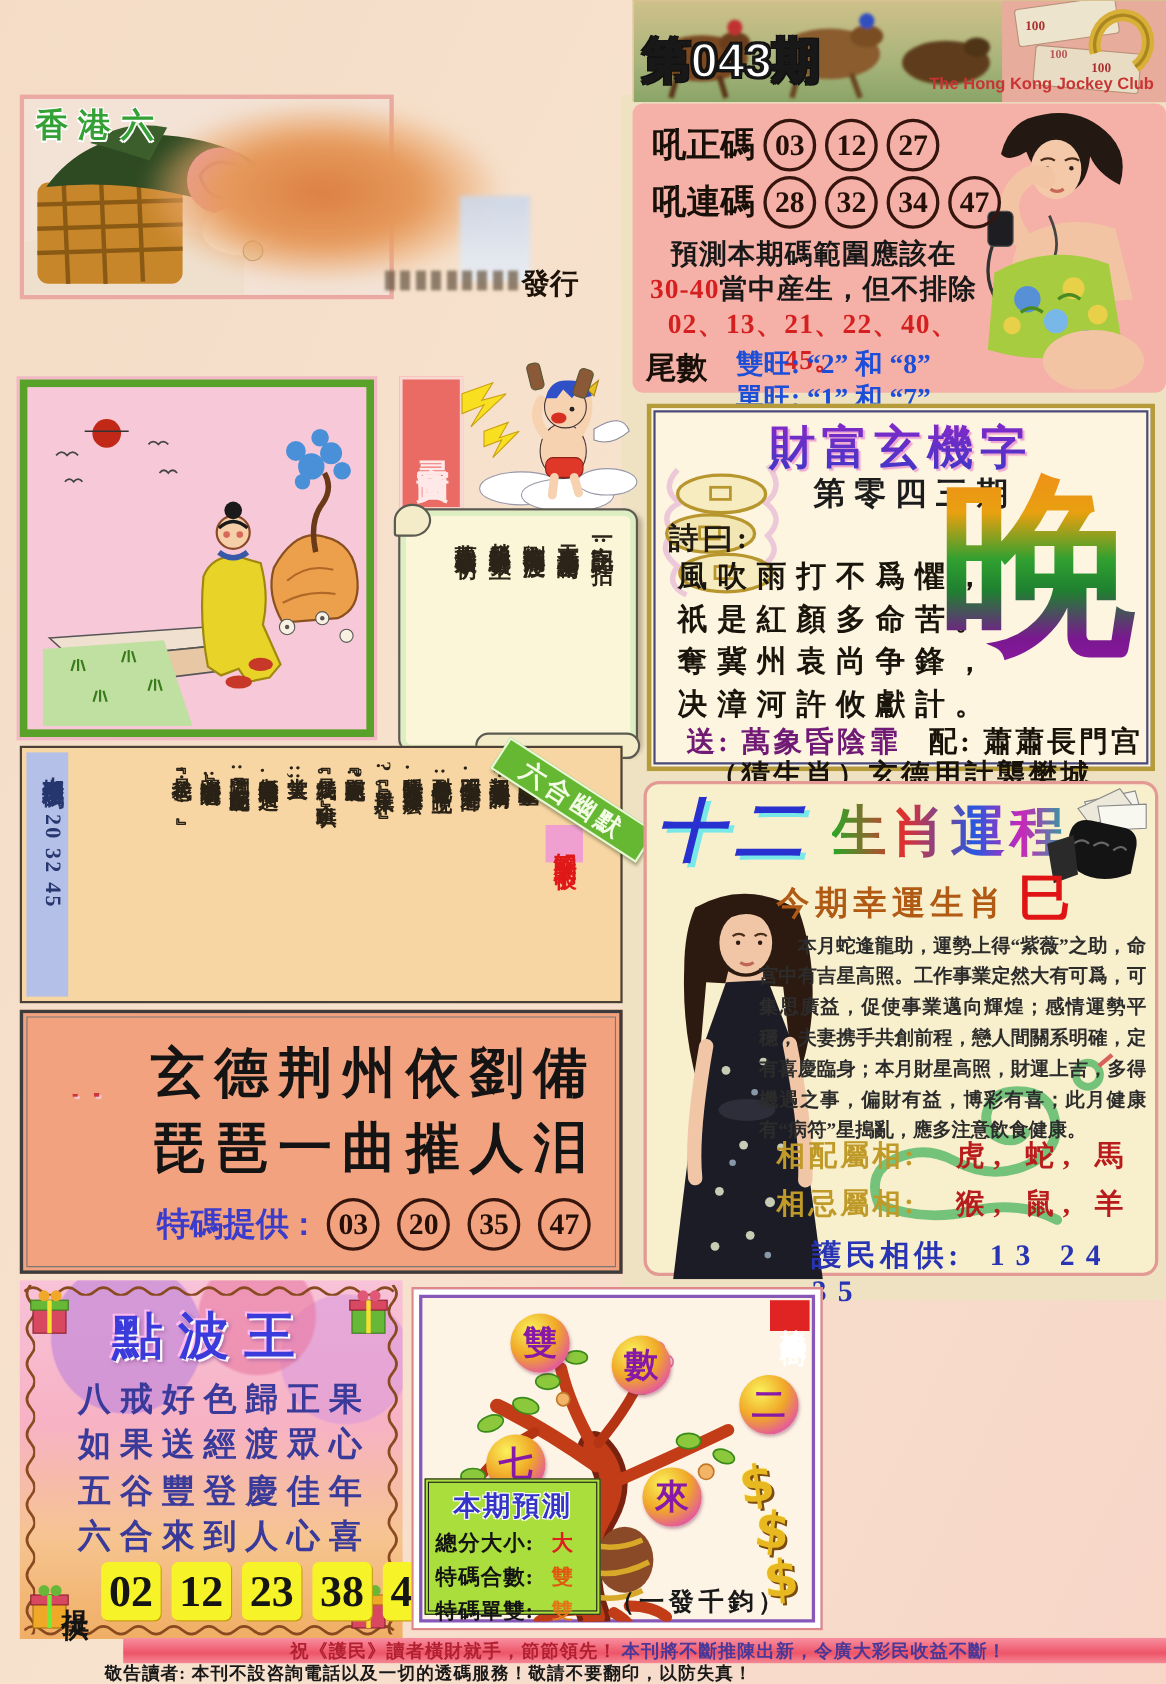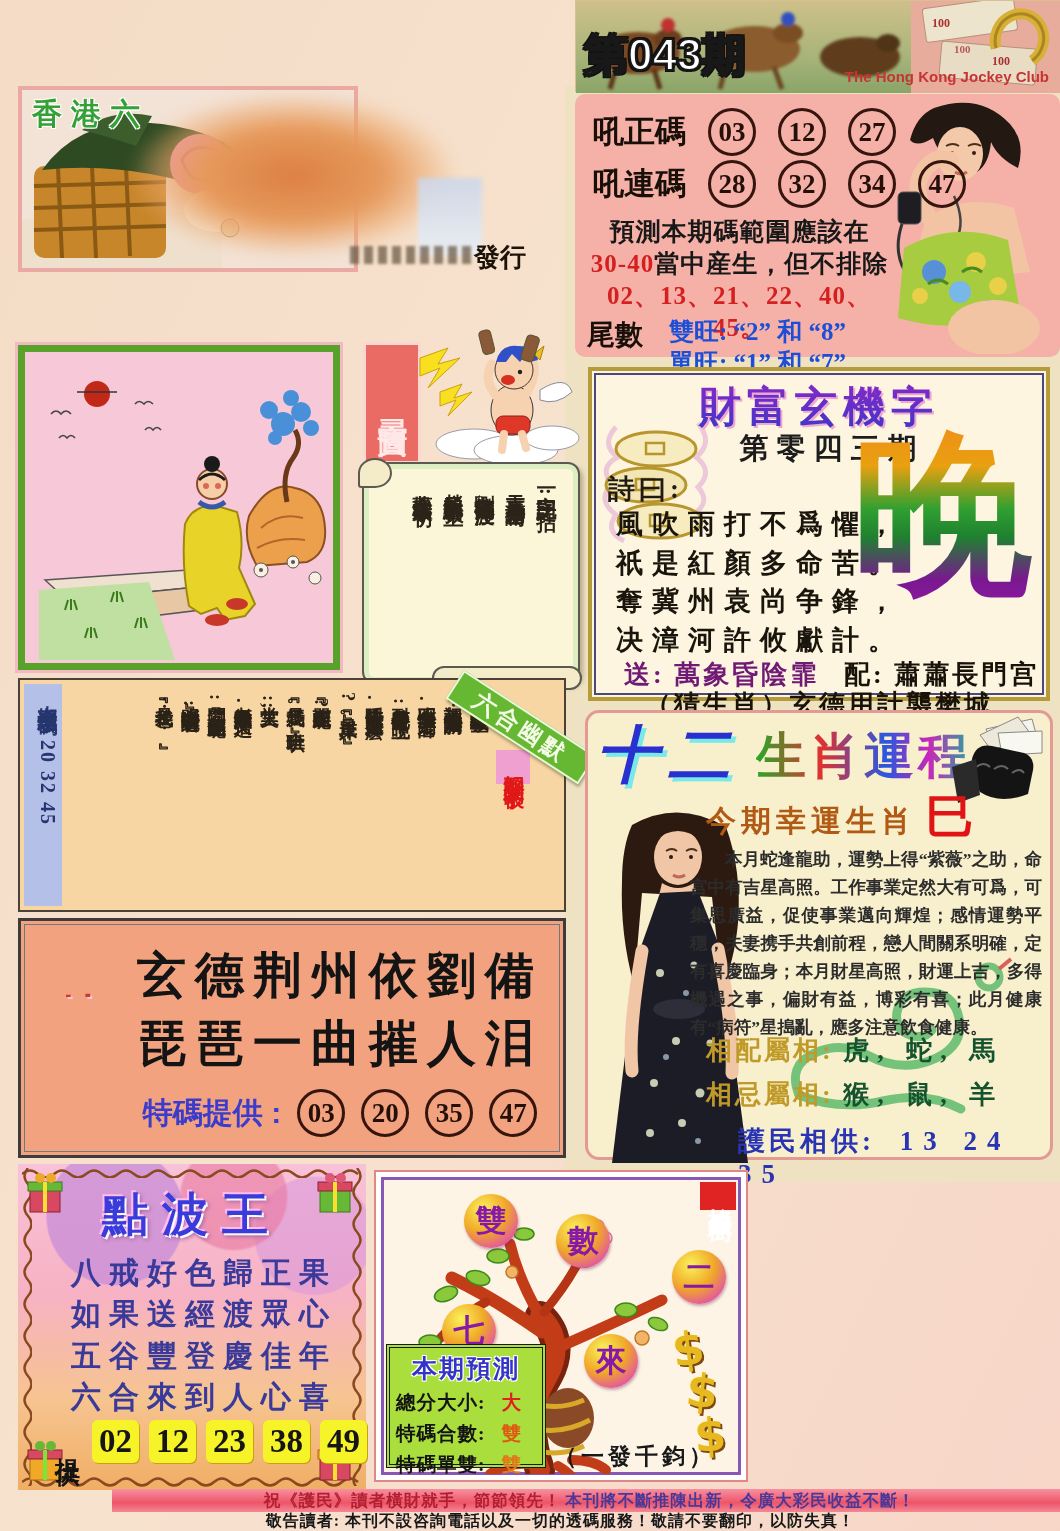--- a/index.html
+++ b/index.html
@@ -42,21 +42,21 @@
   .pub{ left:474px; top:240px; font-size:26px; font-weight:bold; color:#1c1208; }
   .edition{ left:521px; top:184px; writing-mode:vertical-rl; font-size:44px; font-weight:bold;
     letter-spacing:12px;
     background:linear-gradient(180deg,#f8e080,#d89020 60%,#c07818);
     -webkit-background-clip:text; background-clip:text; color:transparent;
     filter:drop-shadow(1px 1px 0 #5a3a08) drop-shadow(-1px -1px 0 #7a5a18); }
 
   
   .calls{ left:575px; top:94px; width:485px; height:263px; background:#f5b1a7; border-radius:10px; }
   .w1{ right:0; top:2px; }
-  .crow{ left:18px; display:flex; align-items:center; gap:22px; }
+  .crow{ left:18px; display:flex; align-items:center; gap:8px; }
   .r1{ top:14px; } .r2{ top:66px; }
   .clabel{ font-size:31px; font-weight:bold; color:#181008; }
   .circ{ display:inline-flex; align-items:center; justify-content:center;
     width:48px; height:48px; border:3px solid #35150d; border-radius:50%;
     font-size:27px; font-weight:bold; color:#241008; }
   .fore{ left:12px; top:122px; width:305px; text-align:center;
     font-size:25px; font-weight:bold; line-height:32px; color:#181818; letter-spacing:1px;}
   .red{ color:#d42020; }
   .tails{ left:12px; top:222px; display:flex; gap:26px; align-items:flex-start; }
   .tlabel{ font-size:28px; font-weight:bold; color:#181008; }
@@ -138,41 +138,41 @@
     text-shadow:4px 4px 0 #78e8e8; letter-spacing:10px;}
   .ztitle2{ left:168px; top:10px; font-size:50px; font-weight:bold; letter-spacing:4px;
     background:linear-gradient(90deg,#28a828,#e03030 30%,#2858e0 60%,#c828b8 80%,#20a8a0);
     -webkit-background-clip:text; background-clip:text; color:transparent; }
   .zlucky{ left:118px; top:88px; font-size:30px; font-weight:bold; color:#b05a14; letter-spacing:5px; }
   .zsign{ left:338px; top:72px; font-size:48px; font-weight:bold; color:#e01414; }
   .zbody{ left:102px; top:132px; width:352px; font-size:17.5px; font-weight:bold; color:#2c2c2c;
     line-height:1.6; text-align:justify; text-indent:2em; }
   .zrow{ left:118px; font-size:26px; font-weight:bold; letter-spacing:3px; }
   .zm1{ top:320px; } .zm2{ top:364px; }
-  .zrow .gl{ color:#c09a28; } .zrow .bv{ color:#14532d; letter-spacing:8px;}
+  .zrow .gl{ color:#c09a28; } .zrow .bv{ color:#b91c1c; margin-left:26px; letter-spacing:8px;}
   .zprov{ left:150px; top:410px; font-size:27px; font-weight:bold; color:#2834b4; letter-spacing:4px;}
   .w2{ left:2px; top:80px; }
   .snake{ left:195px; top:212px; opacity:.8; }
 
   
   .dotwave{ left:18px; top:1164px; width:348px; height:326px;
     background:
       radial-gradient(circle at 28% 16%, rgba(200,140,216,.75) 0 68px, transparent 70px),
       radial-gradient(circle at 62% 10%, rgba(232,120,160,.6) 0 52px, transparent 55px),
       radial-gradient(circle at 85% 22%, rgba(216,150,220,.55) 0 58px, transparent 60px),
       linear-gradient(180deg,#f8c2d8 0%,#f7b2c4 40%,#f6c490 72%,#f0ae64 100%); }
   .dwtitle{ left:0; top:20px; width:100%; text-align:center; font-size:46px; font-weight:bold;
     color:#3b3bdc; letter-spacing:14px;
     text-shadow:2px 2px 0 #f8f8f8,-2px -2px 0 #fbe, 3px 3px 4px #a060a0; }
   .dwpoem{ left:0; top:88px; width:100%; text-align:center; white-space:pre;
     font-size:30px; font-weight:bold; color:#3a3a9a; line-height:1.38; letter-spacing:8px;padding-left:24px; }
   .dwprov{ left:34px; top:256px; display:flex; align-items:center; gap:10px; }
   .dwprovlabel{ width:30px; font-size:25px; font-weight:bold; color:#141414; line-height:1.2;
     writing-mode:vertical-rl; letter-spacing:4px;}
-  .pill{ background:#f6f428; border-radius:6px; padding:3px 7px; font-size:33px; font-weight:bold;
+  .pill{ background:#f6f428; border-radius:6px; padding:3px 7px; font-size:40px; font-weight:bold;
     color:#151515; box-shadow:1px 1px 0 #c8a010; }
   .wave{ stroke:#8a4a20; stroke-width:2.4; fill:none; }
   .gift{ width:46px; height:46px; }
 
   
   .treebox{ left:374px; top:1170px; width:374px; height:312px; background:#fdf4e6;
     border:2px solid #e08888; box-shadow:inset 0 0 0 5px #fff, inset 0 0 0 8px #8858b8; }
   .treelabel{ right:10px; top:10px; width:36px; padding:8px 0; background:#e02424;
     writing-mode:vertical-rl; text-align:center; font-size:24px; font-weight:bold; color:#fff;
     letter-spacing:4px; }
@@ -191,21 +191,21 @@
   .predrow .pv{ margin-left:10px; }
   .pv1{ color:#e02020; } .pv2{ color:#e05810; } .pv3{ color:#e07818; }
   .motto{ left:178px; bottom:8px; font-size:23px; font-weight:bold; color:#181818; letter-spacing:4px; }
 
   
   .fbanner{ left:112px; top:1489px; width:955px; height:23px;
     background:linear-gradient(180deg,#f790a0,#ee5468 60%,#f48896);
     display:flex; align-items:center; justify-content:center; gap:4px;
     font-size:16.5px; font-weight:bold; letter-spacing:1px; }
   .fb-red{ color:#b02030; } .fb-blue{ color:#4a3898; }
-  .notice{ left:95px; top:1511px; width:760px; text-align:right;
+  .notice{ left:95px; top:1511px; width:760px; text-align:left;
     font-size:16px; font-weight:bold; color:#181818; letter-spacing:1px; }
 </style>
 </head>
 <body>
 
 <div id="canvas">
 
   <div class="abs cream"></div>
 
   <div class="abs jockey">

